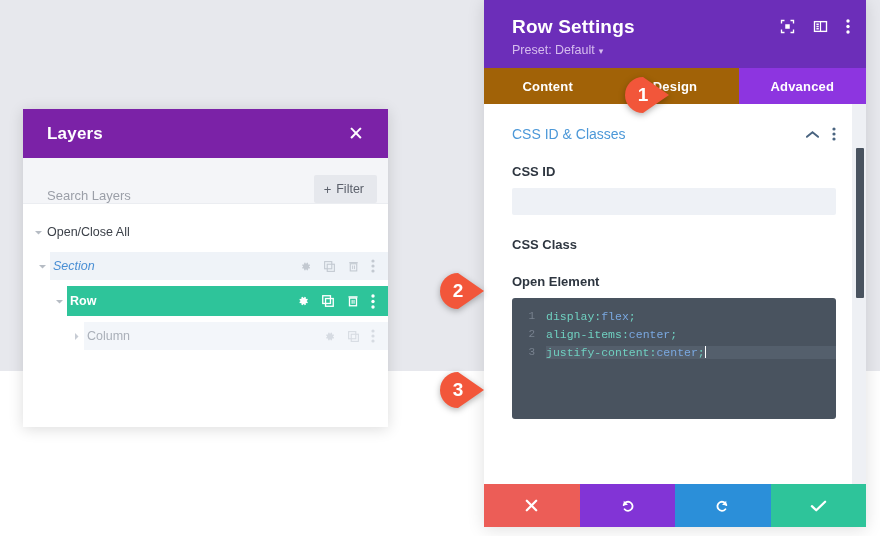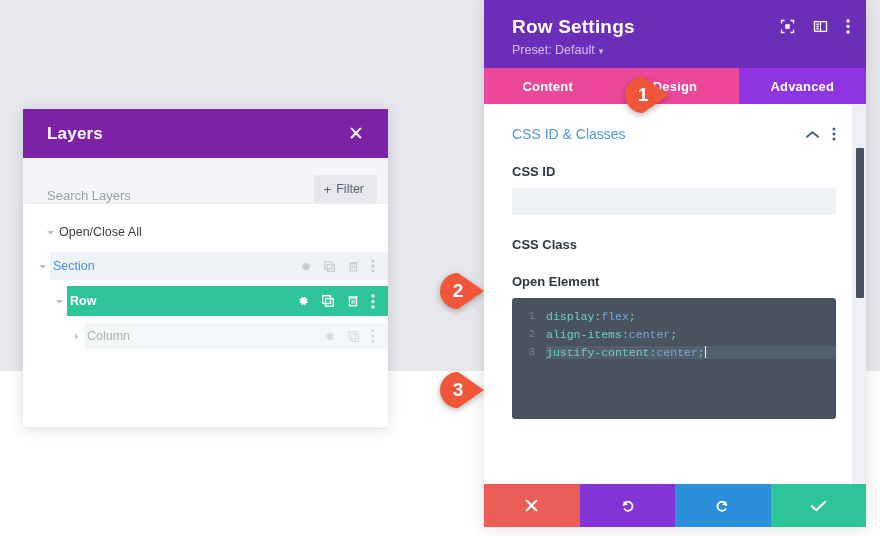--- a/index.html
+++ b/index.html
@@ -121,21 +121,21 @@
   }
   .layer-icons {
     margin-left: auto;
     display: flex;
     align-items: center;
     gap: 11px;
     padding-right: 13px;
   }
   .layer-icons svg { display: block; cursor: pointer; }
 
-  .row-openclose { padding-left: 18px; }
+  .row-openclose { padding-left: 6px; }
   .row-openclose .layer-label { color: #3c4149; font-weight: normal; }
 
   .row-section {
     background: #eff3f8;
     margin-left: 27px;
     padding-left: 0;
   }
   .row-section .layer-label { color: #4a8fd4; padding-left: 3px; }
 
   .row-row {
@@ -189,21 +189,21 @@
     position: absolute;
     right: 16px; top: 19px;
     display: flex;
     align-items: center;
     gap: 18px;
   }
   .settings-head-icons svg { display: block; cursor: pointer; }
 
   .tabs {
     display: flex;
-    background: #ec4899;
+    background: #a16207;
     height: 36px;
   }
   .tab {
     flex: 1;
     display: flex;
     align-items: center;
     justify-content: center;
     color: #ffffff;
     font-size: 13px;
     font-weight: bold;
@@ -392,21 +392,21 @@
 
       <div class="layer-row row-openclose">
         <span class="tri">
           <svg width="9" height="9" viewBox="0 0 9 9">
               <path d="M1 3 L4.5 6.5 L8 3 Z" fill="#b6bcc4"></path>
             </svg>
         </span>
         <span class="layer-label">Open/Close All</span>
       </div>
 
-      <div style="position:relative; margin-top:6px;">
+      <div style="position:relative; margin-top:6px;font-style:italic;">
         <span class="tri-outside" style="left:10px; top:0; height:28px;">
           <svg width="9" height="9" viewBox="0 0 9 9">
               <path d="M1 3 L4.5 6.5 L8 3 Z" fill="#b6bcc4"></path>
             </svg>
         </span>
         <div class="layer-row row-section">
           <span class="layer-label">Section</span>
           <span class="layer-icons">
             <svg width="13" height="13" viewBox="0 0 20 20">
               <path fill="#c3c9d1" d="M10 6.6a3.4 3.4 0 100 6.8 3.4 3.4 0 000-6.8zm0 5.2a1.8 1.8 0 110-3.6 1.8 1.8 0 010 3.6z"></path>

